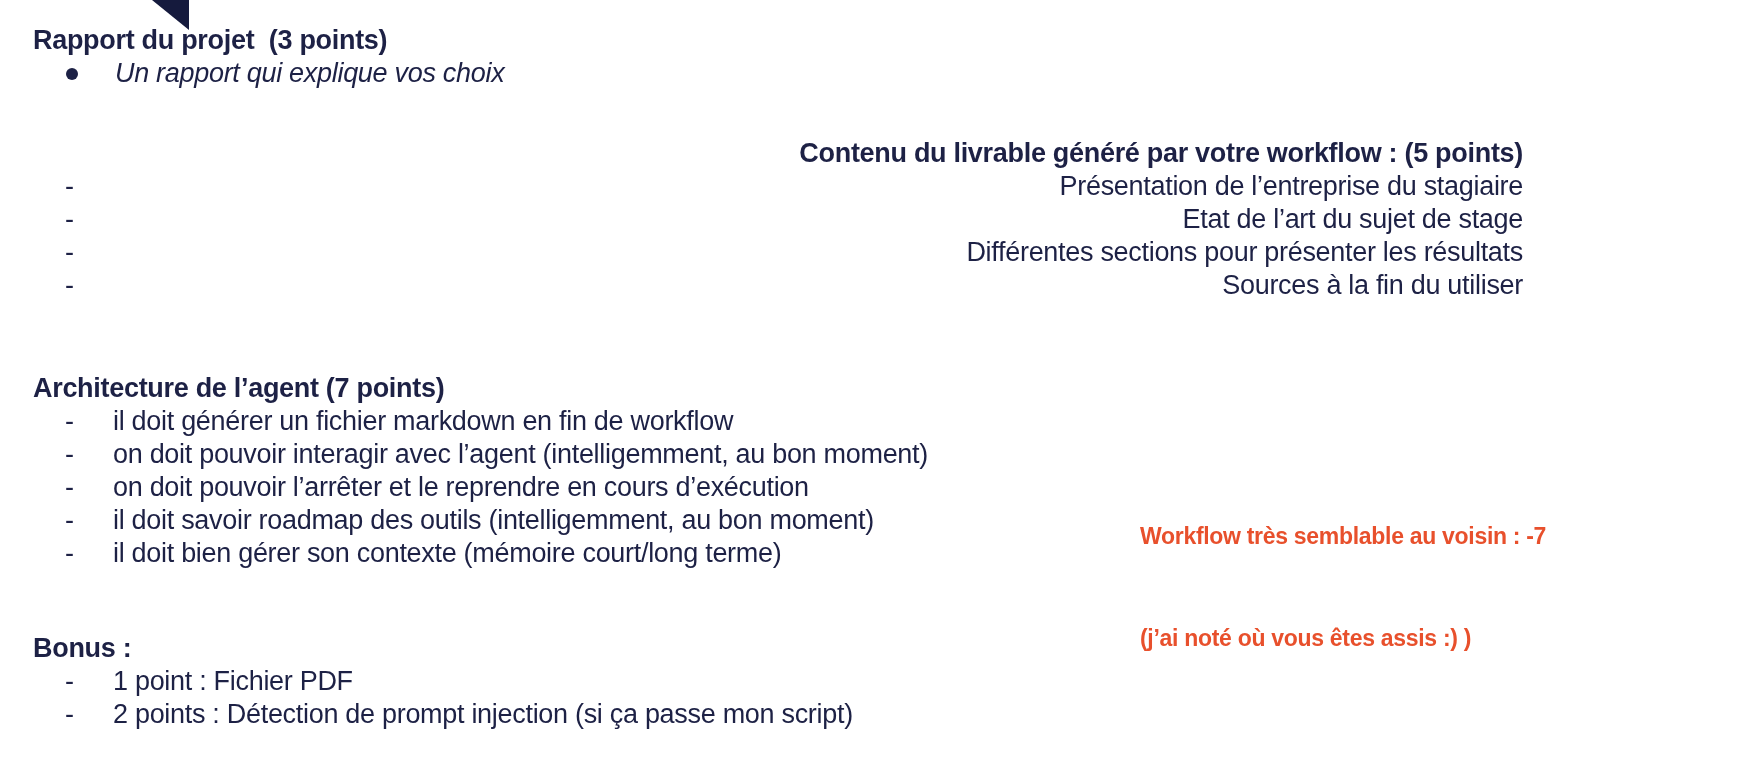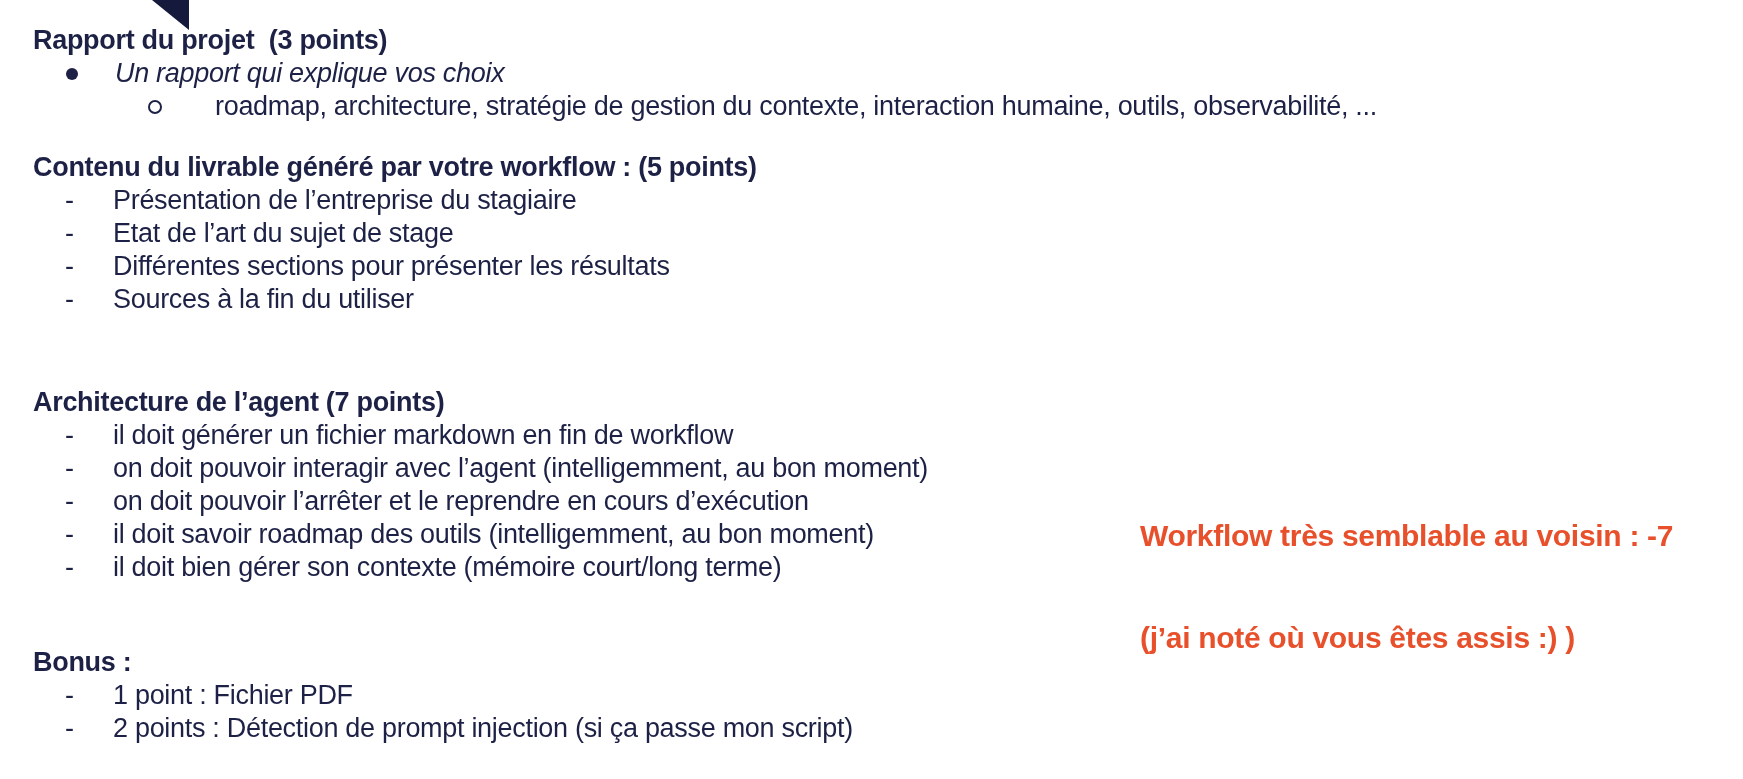--- a/index.html
+++ b/index.html
@@ -35,21 +35,21 @@
     top: 24px;
     width: 1490px;
   }
 
   .section-heading {
     font-weight: bold;
     white-space: pre-wrap;
     letter-spacing: -0.3px;
   }
 
-  .section[data-name="section-contenu-livrable"]   { margin-top: 28px; }
+  .section[data-name="section-contenu-livrable"]   { margin-top: 47px; text-align: right; }
   .section[data-name="section-architecture-agent"] { margin-top: 70px; }
   .section[data-name="section-bonus"]              { margin-top: 62px; }
 
   .li { position: relative; letter-spacing: -0.3px; }
   .li .marker { position: absolute; }
 
   .li.disc { padding-left: 82px; font-style: italic; }
   .li.disc .marker {
     left: 33px; top: 11px;
     width: 12px; height: 12px;
@@ -73,38 +73,37 @@
     text-decoration-thickness: 2px;
     text-underline-offset: 5px;
   }
 
   .annotation {
     position: absolute;
     left: 1140px;
     top: 451px;
     color: #e8502c;
     font-weight: bold;
-    font-size: 30px;
+    font-size: 23px;
     line-height: 34px;
     letter-spacing: -0.3px;
     white-space: pre-wrap;
   }
 </style>
 </head>
 <body>
 
 <div class="corner-triangle" data-name="corner-triangle-decoration"></div>
 
 <div class="content" data-name="slide-body">
 
   <div class="section" data-name="section-rapport-du-projet">
     <div class="section-heading" data-name="heading-rapport-du-projet">Rapport du projet  (3 points)</div>
     <div class="list" data-name="rapport-list">
         <div class="li disc" data-name="list-item"><span class="marker" data-name="disc-bullet-marker"></span><span class="txt" data-name="list-item-text"><span data-name="text-segment">Un rapport qui explique vos choix</span></span></div>
-        <div class="li circle" data-name="list-item"><span class="marker" data-name="circle-bullet-marker"></span><span class="txt" data-name="list-item-text"><span data-name="text-segment">roadmap, architecture, stratégie de gestion du contexte, interaction humaine, outils, observabilité, ...</span></span></div>
       </div>
   </div>
 
   <div class="section" data-name="section-contenu-livrable">
     <div class="section-heading" data-name="heading-contenu-livrable">Contenu du livrable généré par votre workflow : (5 points)</div>
     <div class="list" data-name="contenu-list">
         <div class="li dash" data-name="list-item"><span class="marker" data-name="dash-bullet-marker">-</span><span class="txt" data-name="list-item-text"><span data-name="text-segment">Présentation de l’entreprise du stagiaire</span></span></div>
         <div class="li dash" data-name="list-item"><span class="marker" data-name="dash-bullet-marker">-</span><span class="txt" data-name="list-item-text"><span data-name="text-segment">Etat de l’art du sujet de stage</span></span></div>
         <div class="li dash" data-name="list-item"><span class="marker" data-name="dash-bullet-marker">-</span><span class="txt" data-name="list-item-text"><span data-name="text-segment">Différentes sections pour présenter les résultats</span></span></div>
         <div class="li dash" data-name="list-item"><span class="marker" data-name="dash-bullet-marker">-</span><span class="txt" data-name="list-item-text"><span data-name="text-segment">Sources à la fin du utiliser</span></span></div>

